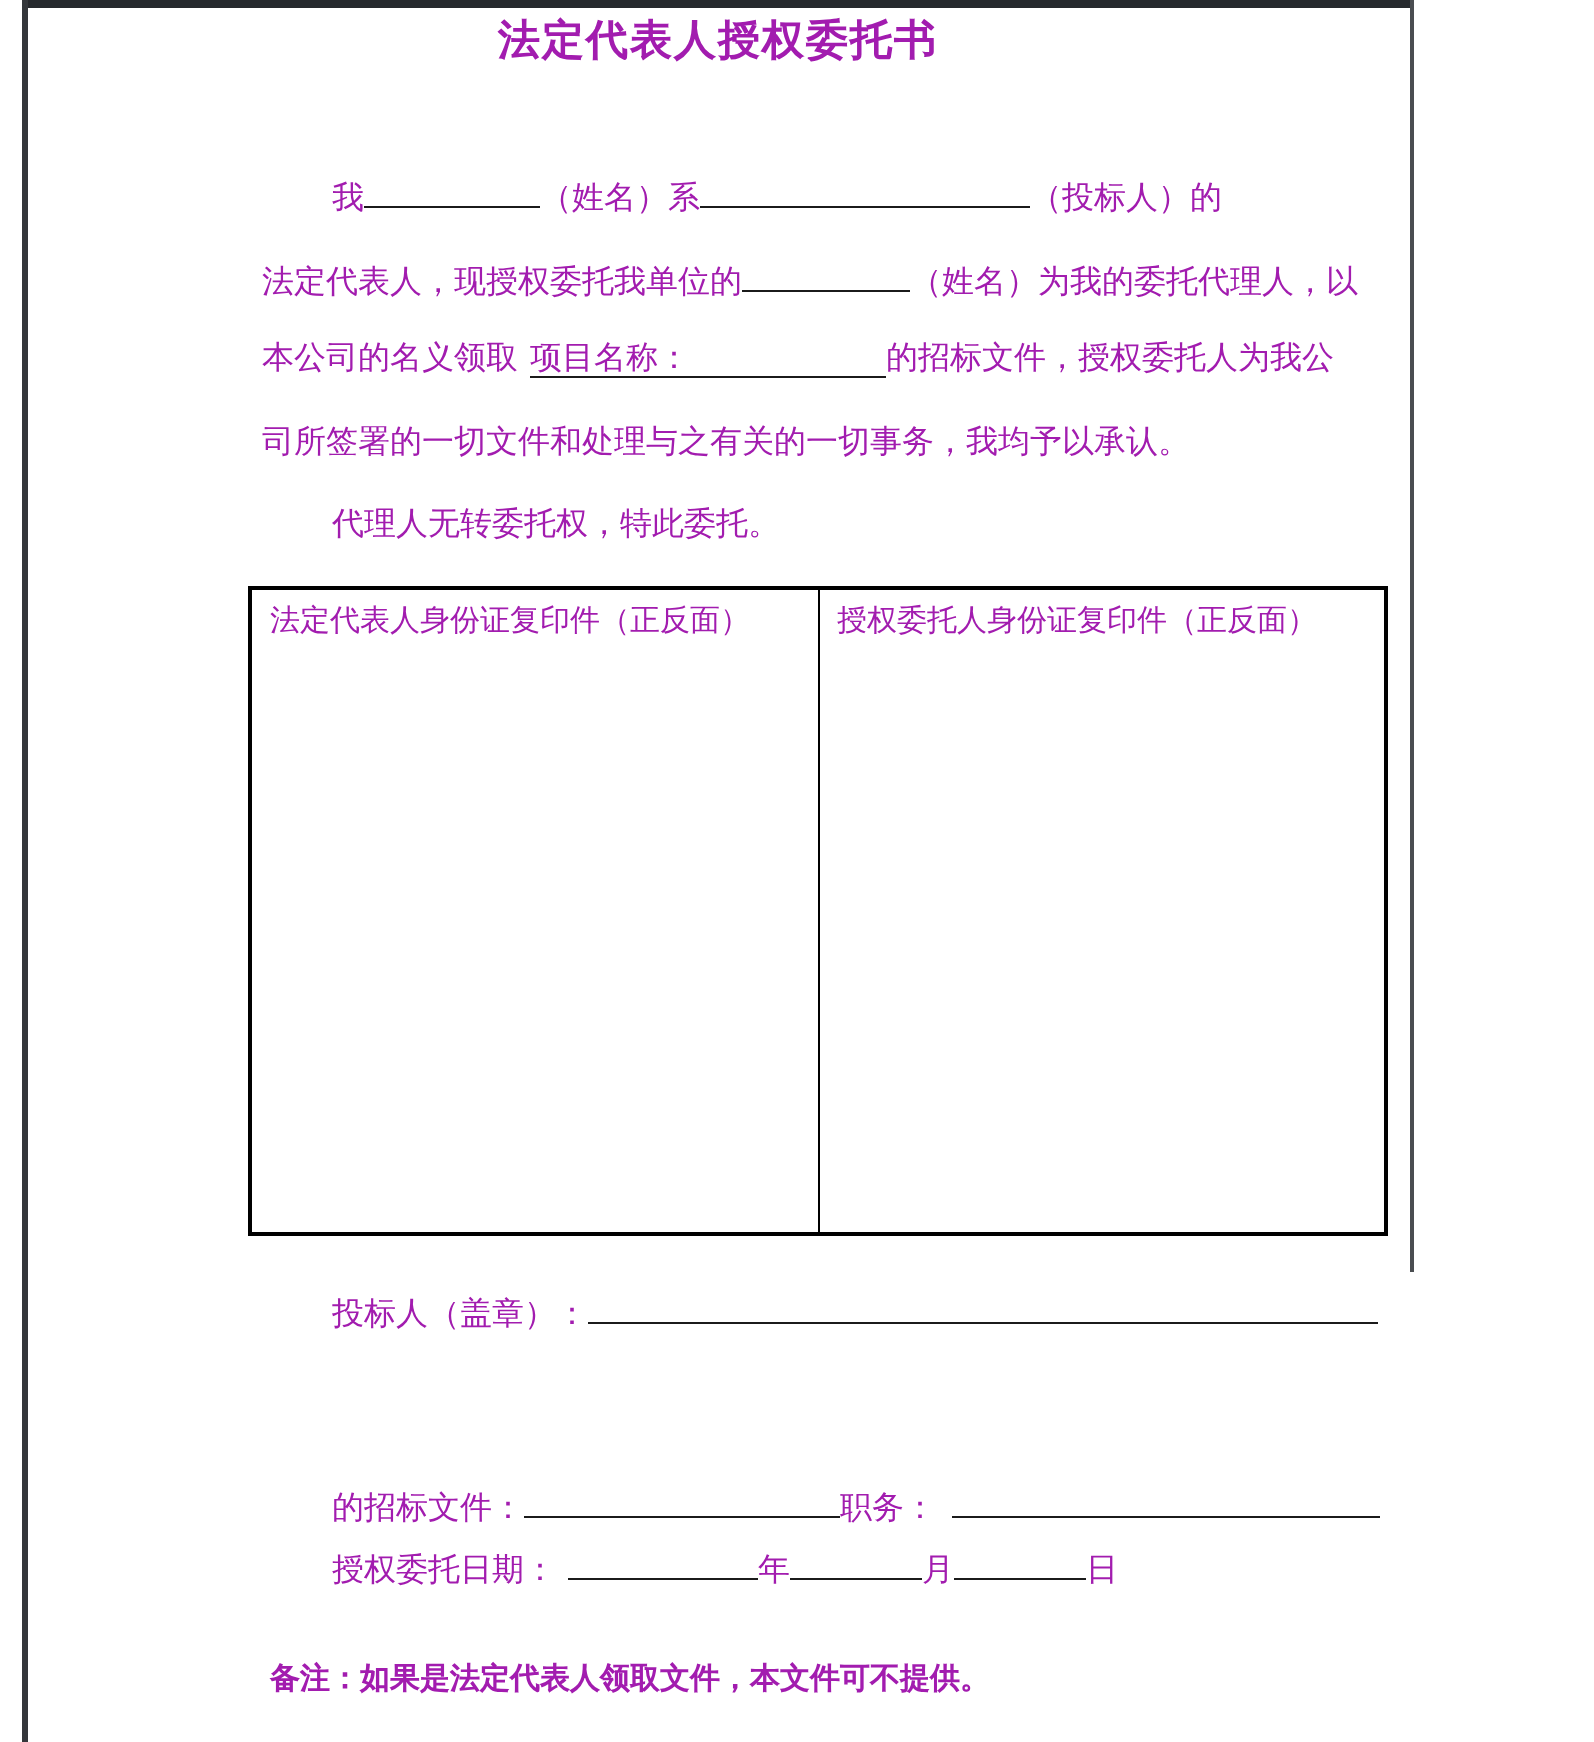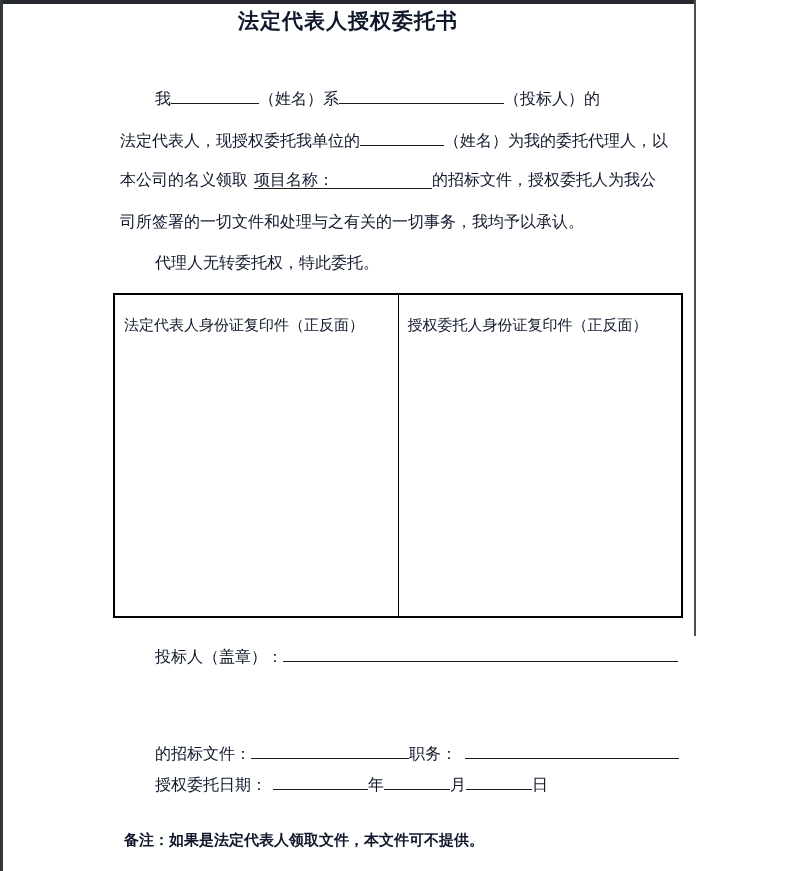--- a/index.html
+++ b/index.html
@@ -1,38 +1,38 @@
 <!DOCTYPE html>
 <html><head>
 <meta charset="utf-8">
 <style>
   html,body{margin:0;padding:0;}
   body{width:797px;height:871px;background:#fff;}
   .page{position:relative;width:696px;height:871px;background:#fff;overflow:hidden;
-        font-family:"Liberation Serif","DejaVu Serif",serif;color:#0f172a;}
+        font-family:"Liberation Serif","DejaVu Serif",serif;color:#a21caf;margin-left:11px;}
   
   .frame{position:absolute;background:#2e3236;}
   .frame.top{left:0;top:0;width:797px;height:4px;background:#26292d;}
   .frame.left{left:0;top:0;width:3px;height:871px;background:#34373b;}
   .frame.right{right:0;top:0;width:2px;height:636px;background:#4a4d51;}
 
   .title{position:absolute;left:0;top:8px;width:100%;margin:0;text-align:center;
          font-family:"Liberation Sans","DejaVu Sans",sans-serif;
          font-size:21px;font-weight:bold;line-height:26px;letter-spacing:1px;}
 
   .line{position:absolute;font-size:16px;line-height:22px;white-space:nowrap;}
 
   .blank{display:inline-block;border-bottom:1px solid #1b1b1b;height:17px;}
   .ulgroup{border-bottom:1px solid #1b1b1b;}
   .gap{display:inline-block;height:1px;}
   .mr{margin-right:6px;}
 
   .idtable{position:absolute;left:113px;top:293px;width:570px;height:325px;
            box-sizing:border-box;border:2px solid #000;display:flex;}
-  .cell{flex:1;padding:20px 9px;font-size:15px;line-height:21px;}
+  .cell{flex:1;padding:6px 9px;font-size:15px;line-height:21px;}
   .cell.left{border-right:1px solid #000;}
 
   .note{font-weight:bold;font-size:15px;}
 </style>
 </head>
 <body>
 
 <div class="page">
   <div class="frame top"></div>
   <div class="frame left"></div>

